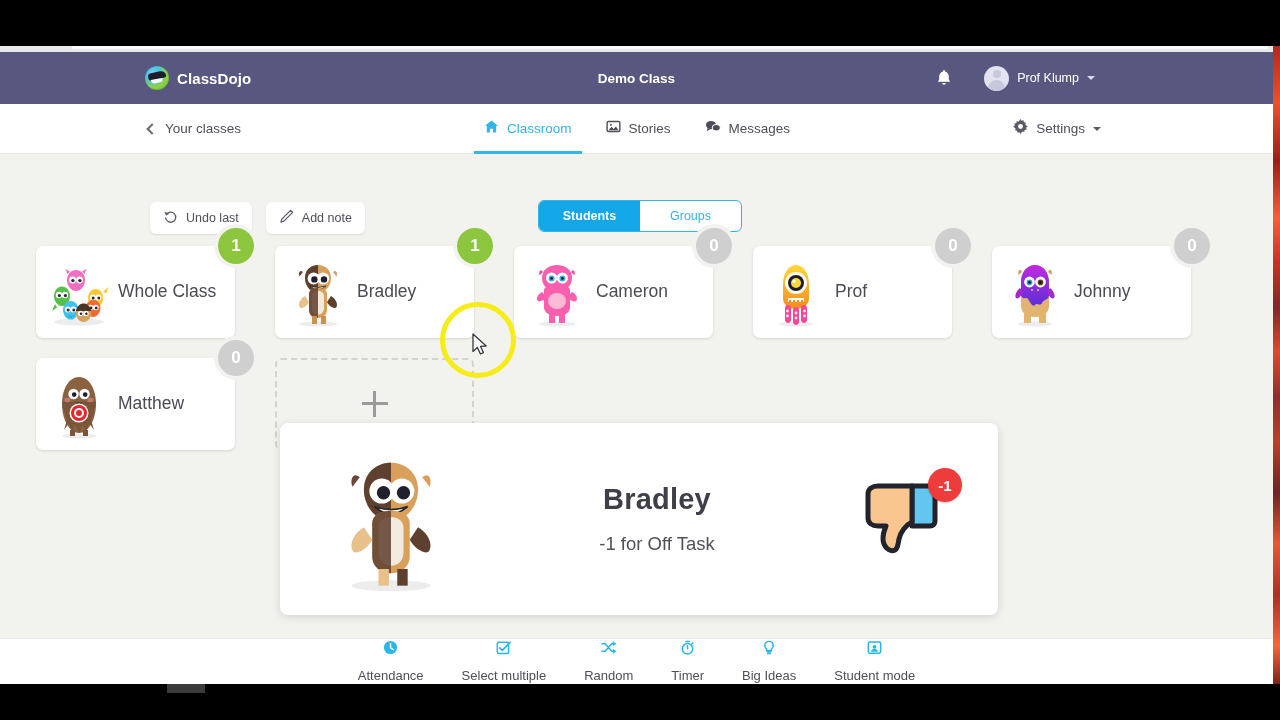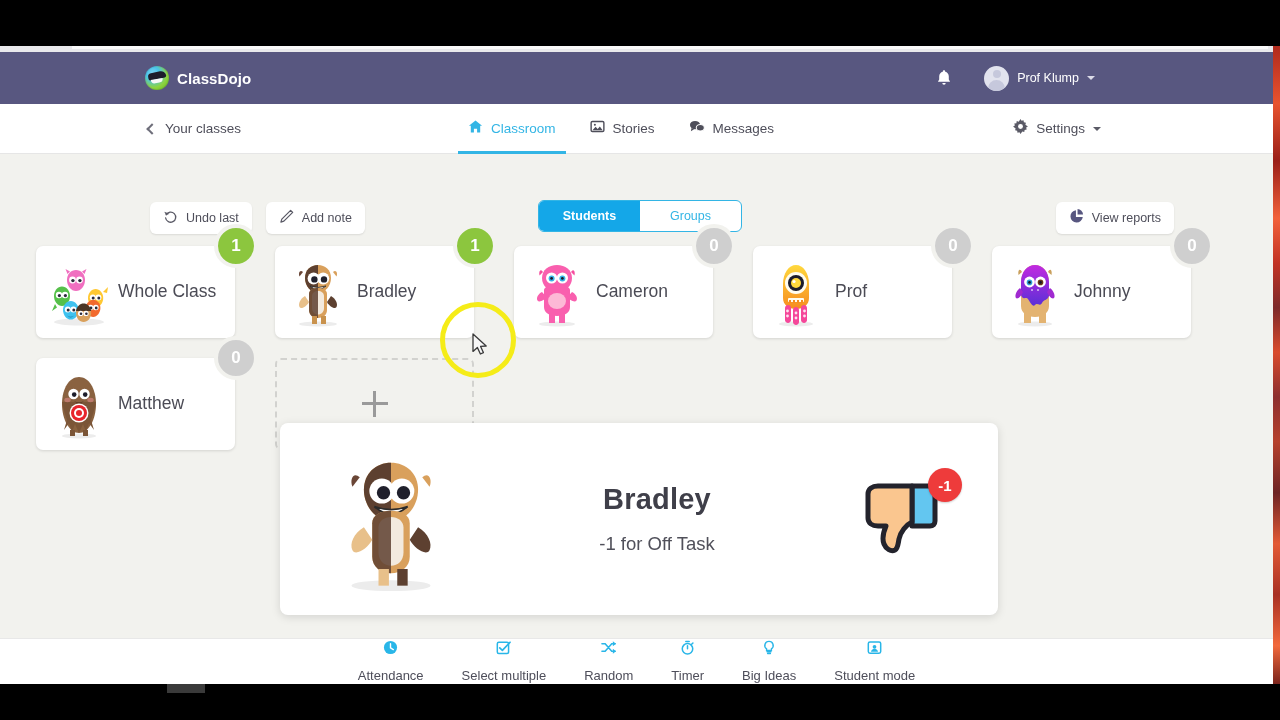--- a/index.html
+++ b/index.html
@@ -67,21 +67,21 @@
   .caret-down { width:0; height:0; border-left:4px solid transparent; border-right:4px solid transparent; border-top:4px solid #dcdce8; }
 
   
   .navbar {
     position: relative; height: 50px; background: #fff;
     border-bottom: 1px solid #e6e6e6; display: flex; align-items: center;
   }
   .back-link { position: absolute; left: 148px; display: flex; align-items: center; gap: 9px; cursor: pointer; }
   .chev-left { width: 8px; height: 8px; border-left: 2px solid #6e6e7a; border-bottom: 2px solid #6e6e7a; transform: rotate(45deg); }
   .back-label { font-size: 13.5px; color: #4e4e5a; }
-  .nav-tabs { position: absolute; left: 468px; display: flex; align-items: center; gap: 34px; height: 50px; }
+  .nav-tabs { position: absolute; left: 484px; display: flex; align-items: center; gap: 34px; height: 50px; }
   .nav-tab { display: flex; align-items: center; gap: 8px; height: 50px; cursor: pointer; position: relative; }
   .nav-tab .tab-label { font-size: 13.5px; color: #4e4e5a; }
   .nav-tab.active .tab-label { color: #33b5e5; }
   .nav-tab.active::after { content:""; position: absolute; left: -10px; right: -10px; bottom: 0; height: 3px; background: #33b5e5; }
   .settings-link { position: absolute; right: 172px; display: flex; align-items: center; gap: 8px; cursor: pointer; }
   .settings-link .tab-label { font-size: 13.5px; color: #4e4e5a; }
   .caret-dark { width:0; height:0; border-left:4px solid transparent; border-right:4px solid transparent; border-top:4px solid #5a5a66; }
 
   
   .toolbar { position: relative; height: 56px; margin-top: 36px; }
@@ -165,20 +165,21 @@
   <div class="letterbox-top"></div>
   <div class="chrome-strip"></div>
 
   <div class="app">
 
     <div class="topbar">
       <div class="brand">
         <div class="brand-logo"></div>
         <div class="brand-name">ClassDojo</div>
       </div>
+      <div class="class-title">Demo Class</div>
       <div class="topbar-right">
         <div class="bell">
           <svg width="20" height="20" viewBox="0 0 20 20">
               <path d="M10 2.2c-.7 0-1.2.5-1.2 1.1v.5C6.6 4.3 5.2 6.2 5.2 8.5v3.1l-1.3 2.1h12.2l-1.3-2.1V8.5c0-2.3-1.4-4.2-3.6-4.7v-.5c0-.6-.5-1.1-1.2-1.1z" fill="#fff"></path>
               <path d="M8.3 15.1a1.7 1.7 0 0 0 3.4 0z" fill="#fff"></path>
             </svg>
         </div>
         <div class="user-chip">
           <div class="avatar-circle"></div>
           <span class="user-name">Prof Klump</span>
@@ -255,31 +256,20 @@
           </span>
           <span class="txt">Add note</span>
         </div>
       </div>
 
       <div class="seg">
         <div class="seg-btn on">Students</div>
         <div class="seg-btn">Groups</div>
       </div>
 
-      <div class="tb-right">
-        <div class="pill">
-          <span>
-            <svg width="15" height="15" viewBox="0 0 16 16">
-                <path d="M7.4 1.3A6.6 6.6 0 1 0 14.7 8.6H7.4z" fill="#585780"></path>
-                <path d="M9.1 0v5.9h5.9A6 6 0 0 0 9.1 0z" fill="#585780"></path>
-              </svg>
-          </span>
-          <span class="txt">View reports</span>
-        </div>
-      </div>
     </div>
 
     <div class="grid">
 
       <div class="row r1">
 
         <div class="card">
           <div class="badge pos">1</div>
           <div class="mon">
             <svg width="66" height="72" viewBox="0 0 66 72">

